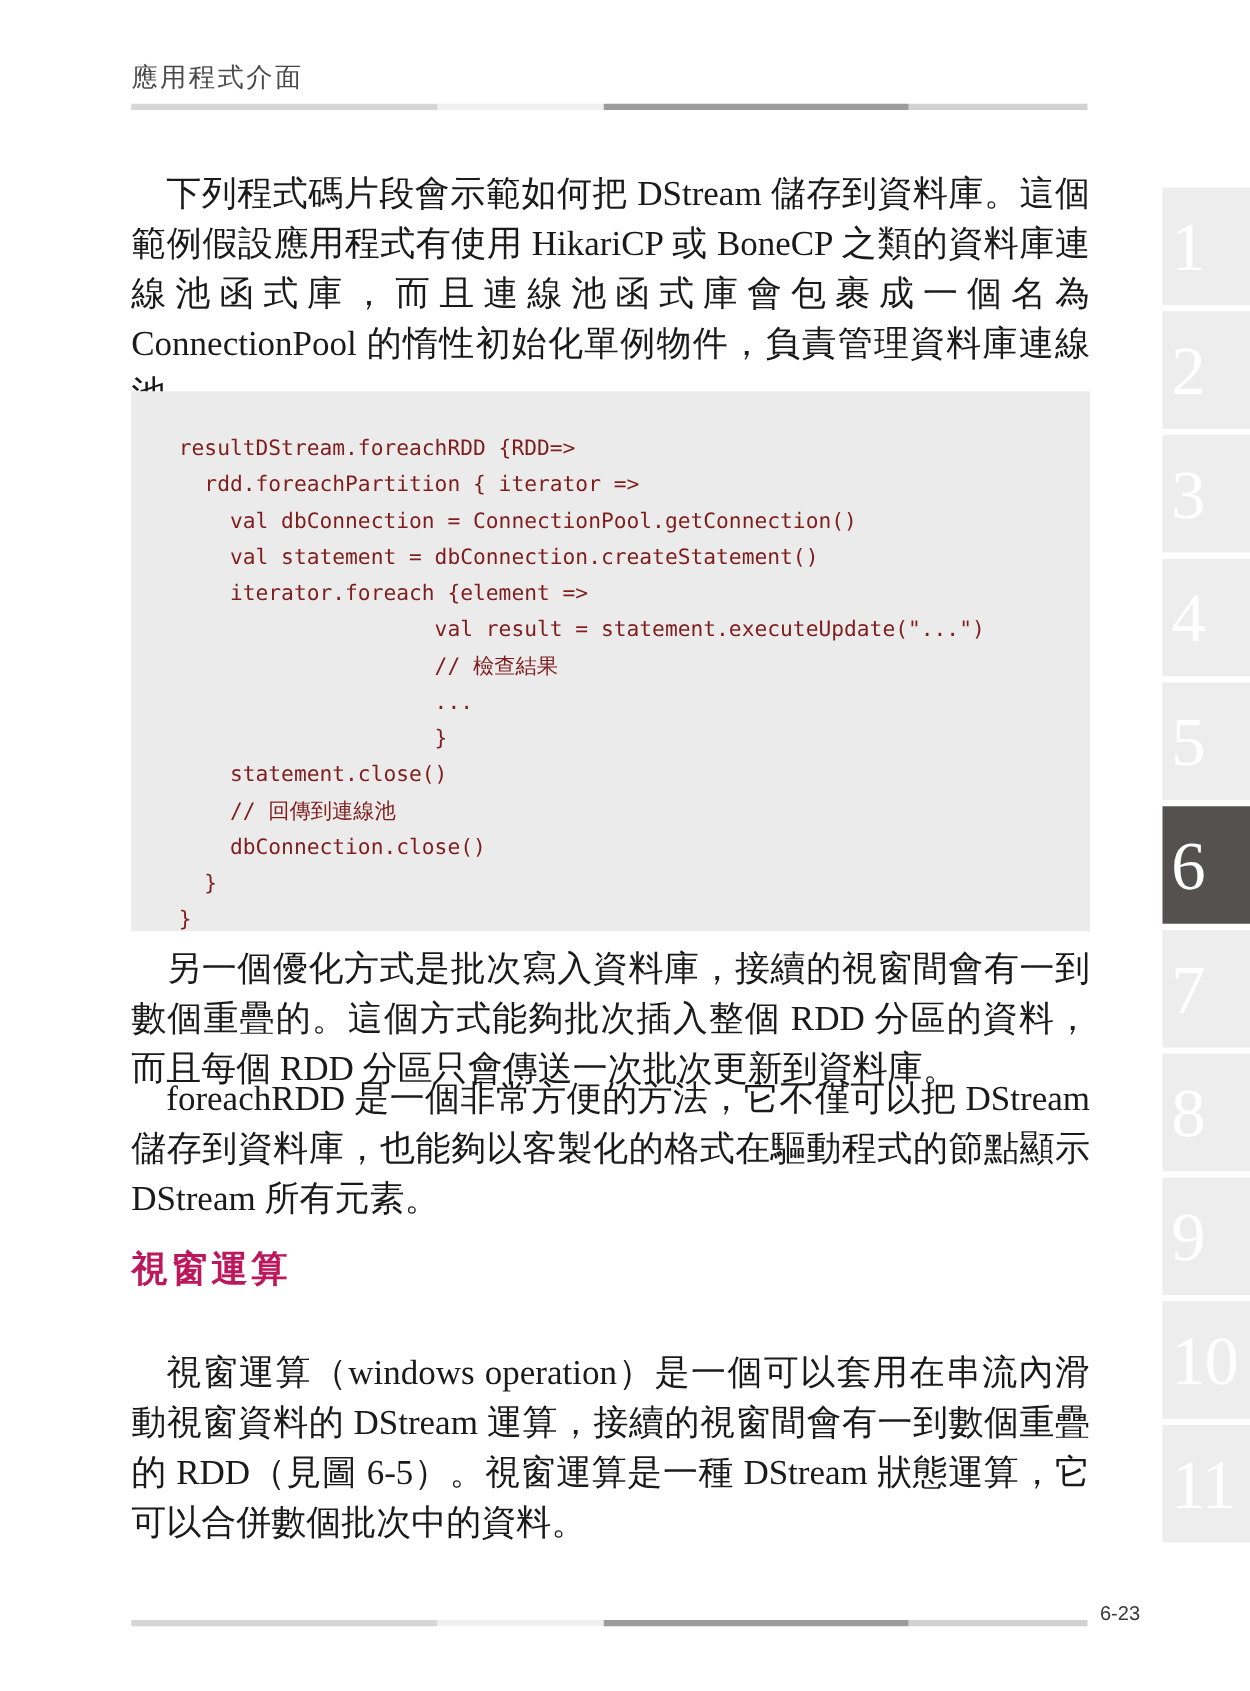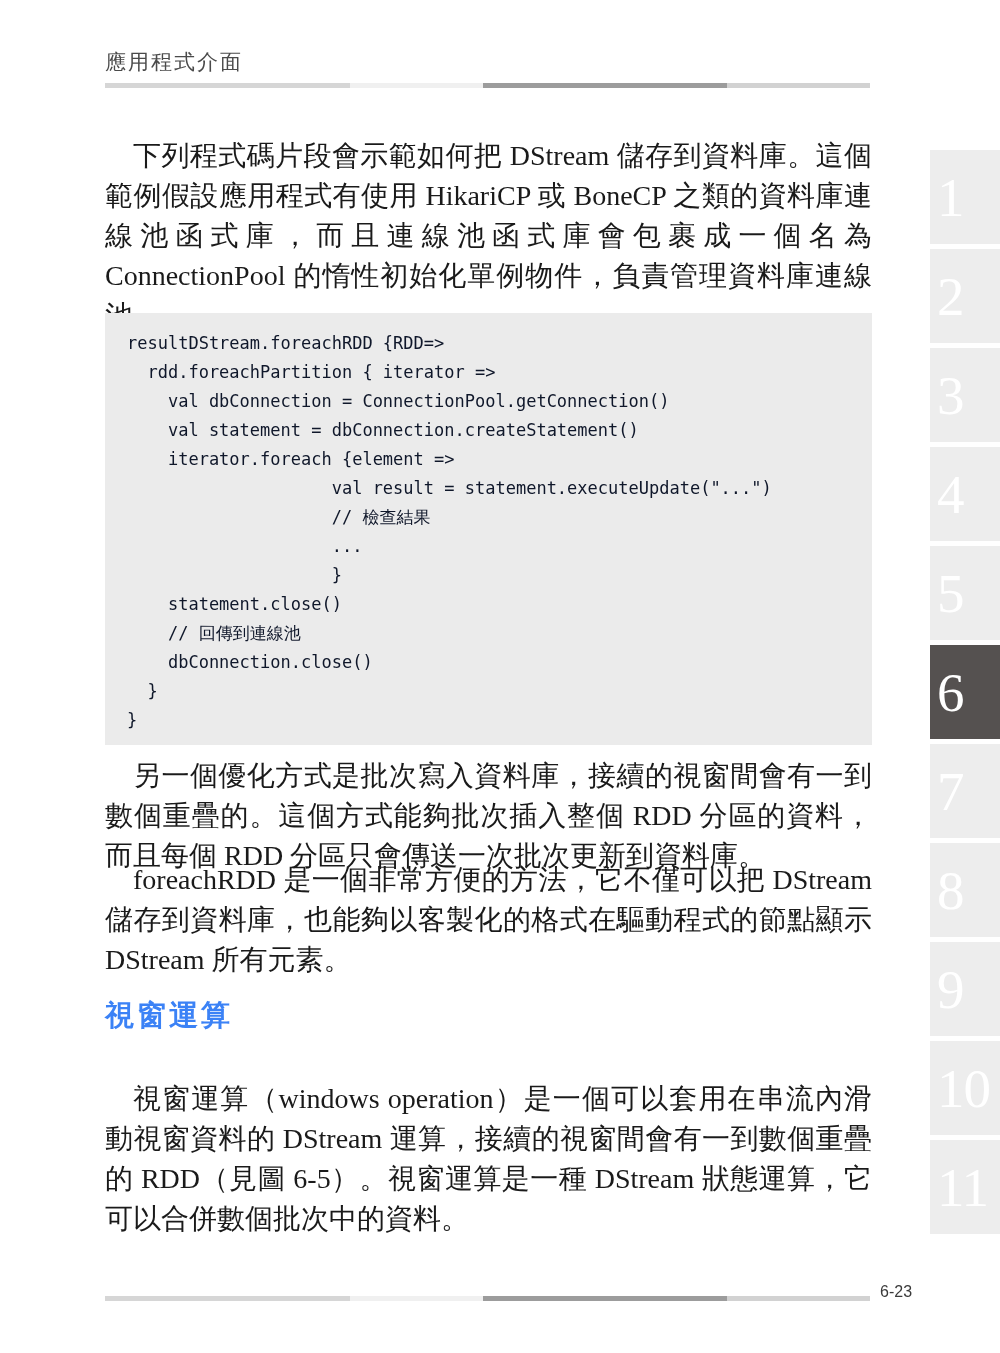--- a/index.html
+++ b/index.html
@@ -38,38 +38,38 @@
     color: #1a1a1a;
     margin: 0;
   }
   .para-1 { top: 136px; }
   .para-2 { top: 756px; }
   .para-3 { top: 860px; }
   .para-4 { top: 1079px; }
 
   .section-heading {
     position: absolute; left: 105px; top: 996px; width: 767px;
-    font-size: 29px; font-weight: bold; color: #3b82f6;
+    font-size: 29px; font-weight: bold; color: #be185d;
     letter-spacing: 3px;
     margin: 0;
   }
 
   
   .code-block {
     position: absolute; left: 105px; top: 313px;
     width: 767px; height: 432px;
     background: #ebebeb;
     box-sizing: border-box;
     padding: 16px 10px 10px 22px;
   }
   .code-block pre {
-    margin: 0;
+    margin: 16px;
     font-family: "DejaVu Sans Mono", monospace;
     font-size: 17px; line-height: 29px;
-    color: #0f172a;
+    color: #7f1d1d;
     white-space: pre;
   }
 
   
   .chapter-rail {
     position: absolute; left: 930px; top: 150px; width: 70px;
     display: flex; flex-direction: column; gap: 5px;
   }
   .chapter-tab {
     height: 94px; width: 70px;

